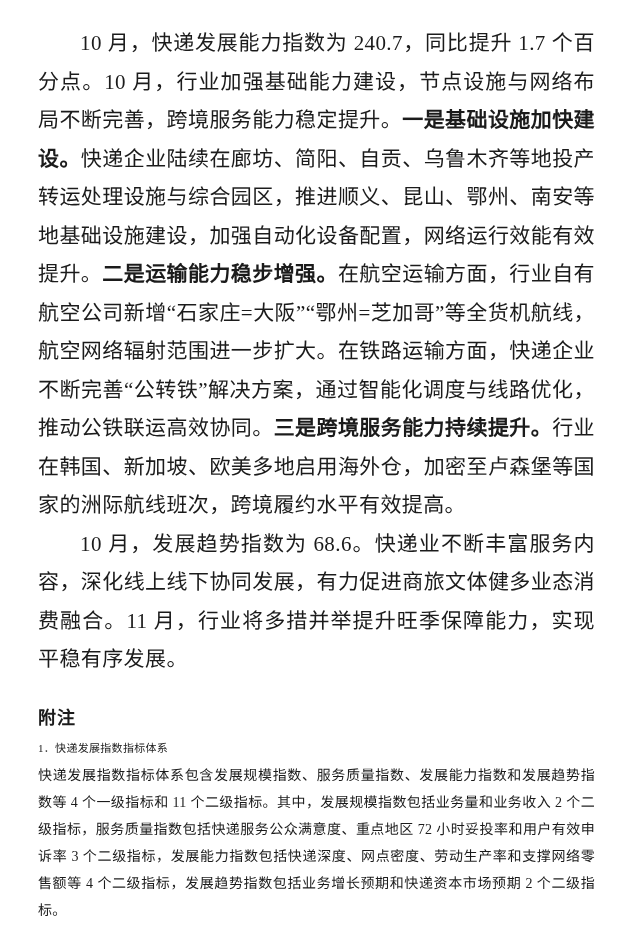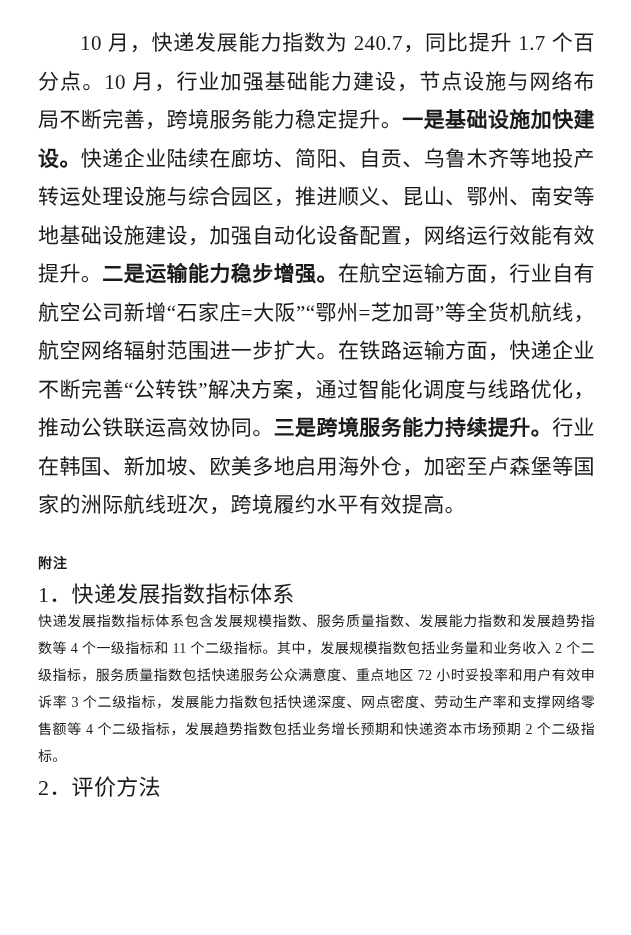--- a/index.html
+++ b/index.html
@@ -29,48 +29,49 @@
     text-indent: 2em;
   }
   .para .seg-bold {
     font-weight: bold;
   }
   .notes {
     padding: 0 36px 0 38px;
     margin-top: 26px;
   }
   .notes-heading {
-    font-size: 14px;
+    font-size: 18px;
     font-weight: bold;
     line-height: 26px;
     letter-spacing: 1px;
     font-family: Liberation Serif, serif;
   }
   .note-title {
-    font-size: 22px;
+    font-size: 11px;
     line-height: 27px;
     margin-top: 4px;
     letter-spacing: 0.3px;
   }
   .note-body {
     font-size: 14px;
     line-height: 27px;
     letter-spacing: 0.3px;
     text-align: justify;
   }
 </style>
 </head>
 <body>
 
 <div class="page">
 
   <div class="body-text">
 
     <p class="para"><span>10 月，快递发展能力指数为 240.7，同比提升 1.7 个百分点。10 月，行业加强基础能力建设，节点设施与网络布局不断完善，跨境服务能力稳定提升。</span><span class="seg-bold">一是基础设施加快建设。</span><span>快递企业陆续在廊坊、简阳、自贡、乌鲁木齐等地投产转运处理设施与综合园区，推进顺义、昆山、鄂州、南安等地基础设施建设，加强自动化设备配置，网络运行效能有效提升。</span><span class="seg-bold">二是运输能力稳步增强。</span><span>在航空运输方面，行业自有航空公司新增“石家庄=大阪”“鄂州=芝加哥”等全货机航线，航空网络辐射范围进一步扩大。在铁路运输方面，快递企业不断完善“公转铁”解决方案，通过智能化调度与线路优化，推动公铁联运高效协同。</span><span class="seg-bold">三是跨境服务能力持续提升。</span><span>行业在韩国、新加坡、欧美多地启用海外仓，加密至卢森堡等国家的洲际航线班次，跨境履约水平有效提高。</span></p>
 
+    <p class="para">10 月，发展趋势指数为 68.6。快递业不断丰富服务内容，深化线上线下协同发展，有力促进商旅文体健多业态消费融合。11 月，行业将多措并举提升旺季保障能力，实现平稳有序发展。</p>
 
   </div>
 
   <div class="notes">
 
     <div class="notes-heading">附注</div>
 
     <div class="note-title">1．快递发展指数指标体系</div>
 
     <div class="note-body">快递发展指数指标体系包含发展规模指数、服务质量指数、发展能力指数和发展趋势指数等 4 个一级指标和 11 个二级指标。其中，发展规模指数包括业务量和业务收入 2 个二级指标，服务质量指数包括快递服务公众满意度、重点地区 72 小时妥投率和用户有效申诉率 3 个二级指标，发展能力指数包括快递深度、网点密度、劳动生产率和支撑网络零售额等 4 个二级指标，发展趋势指数包括业务增长预期和快递资本市场预期 2 个二级指标。</div>

